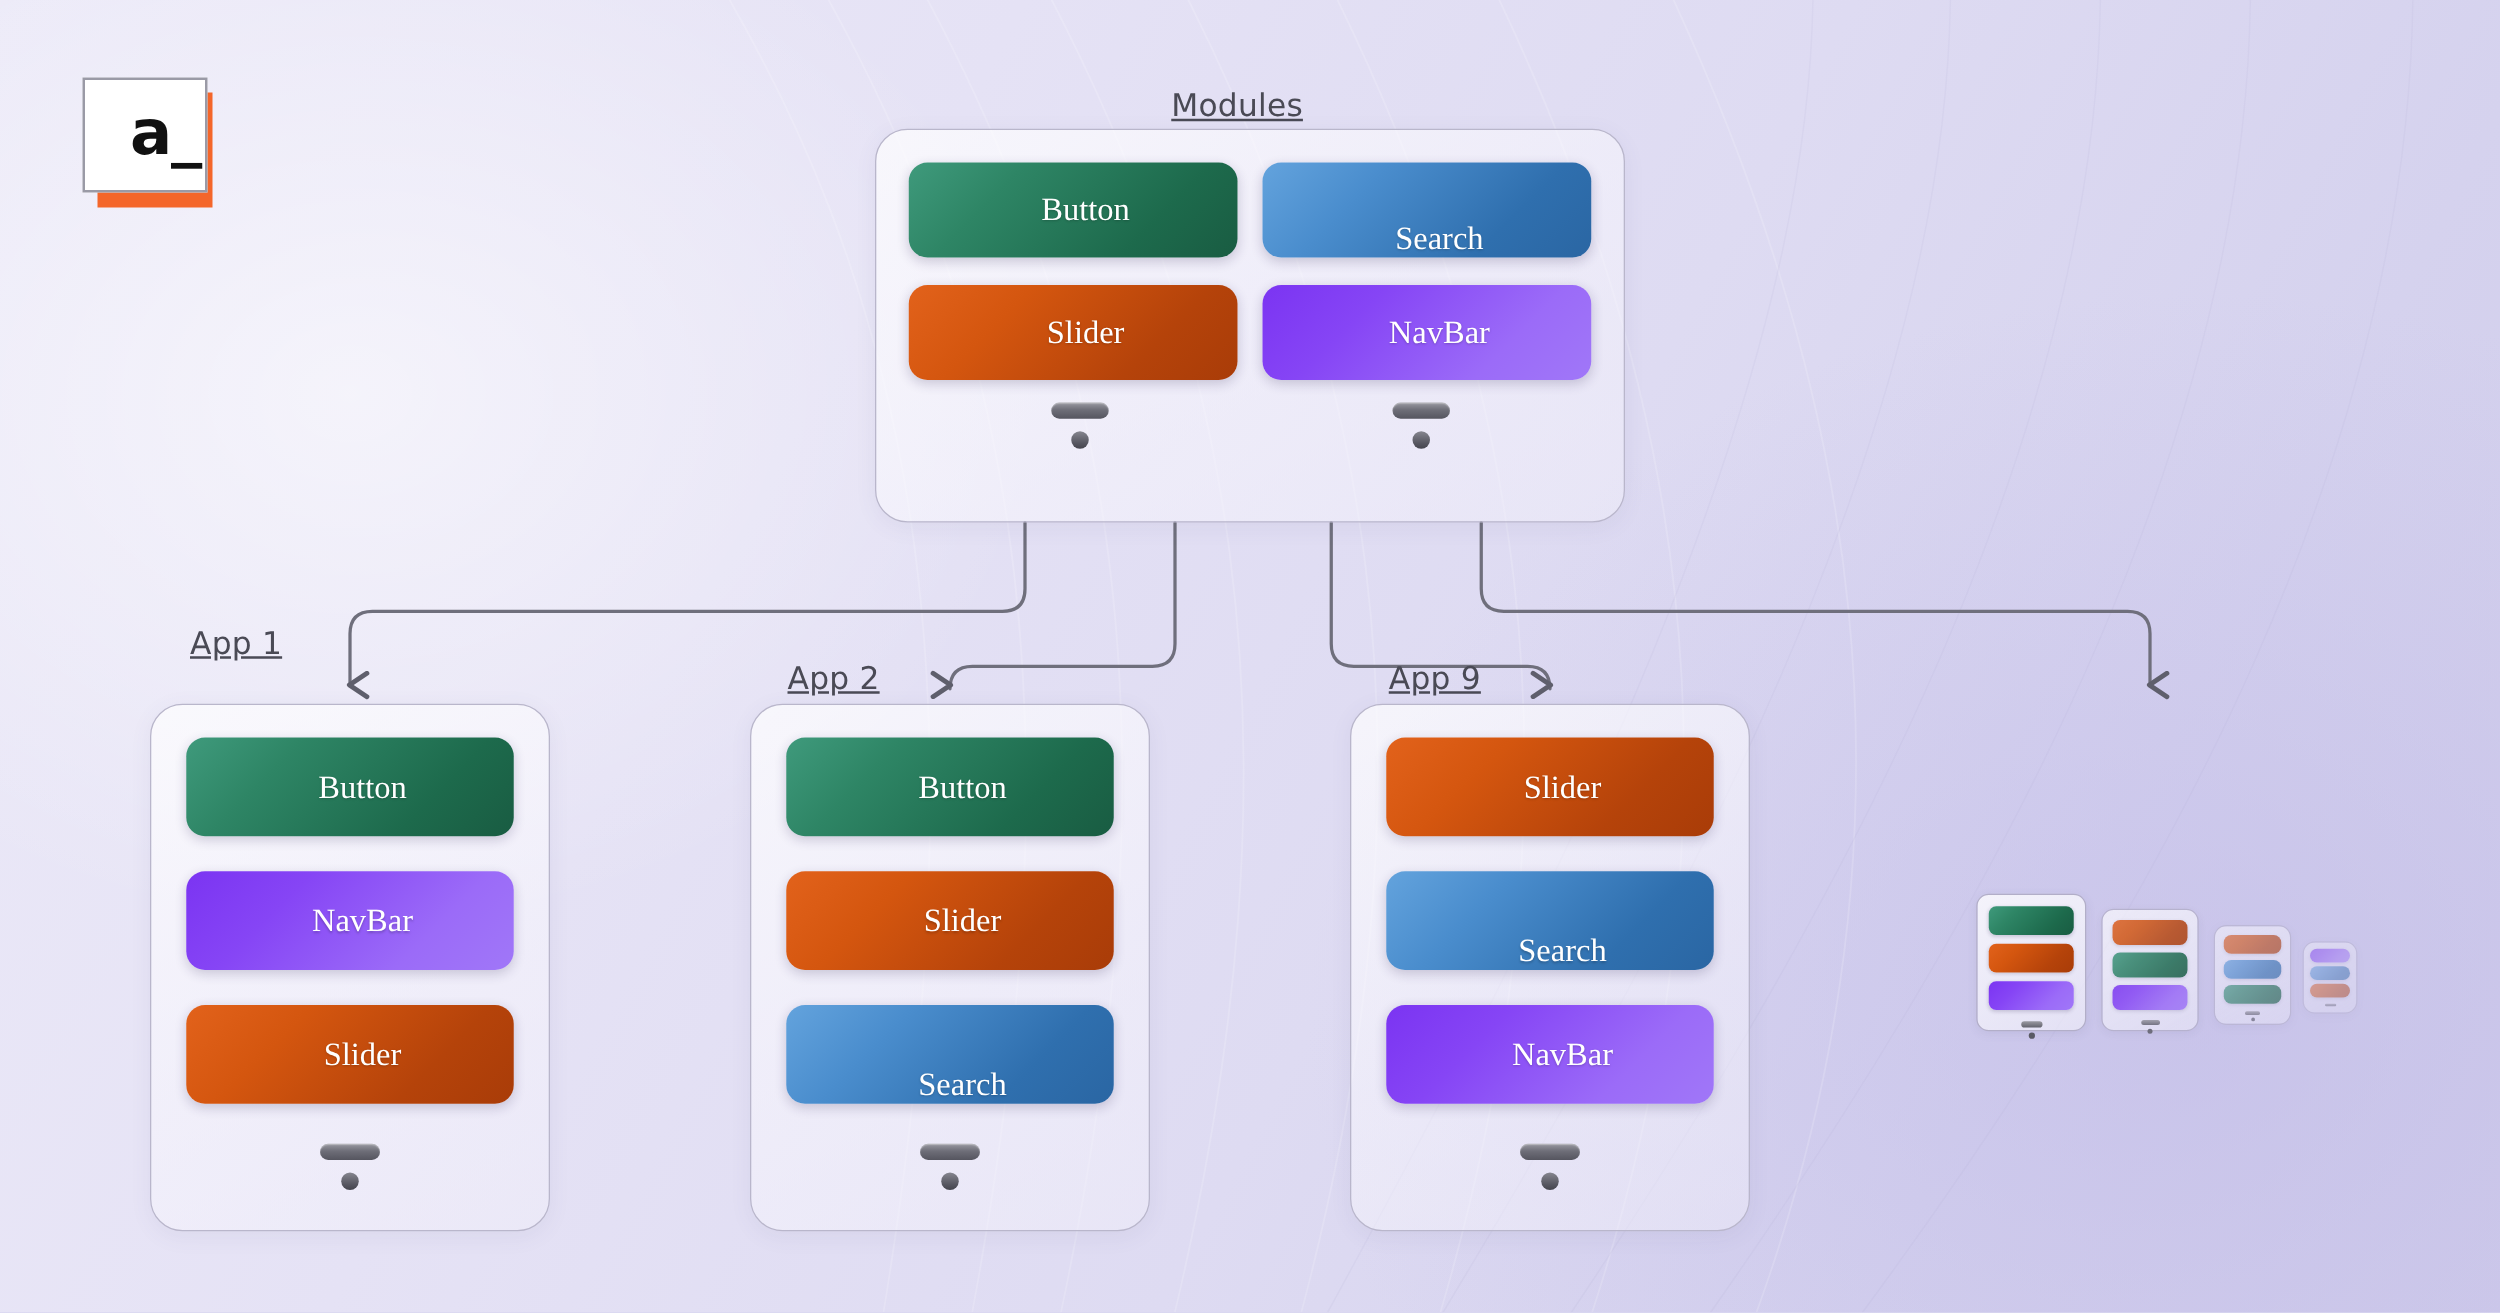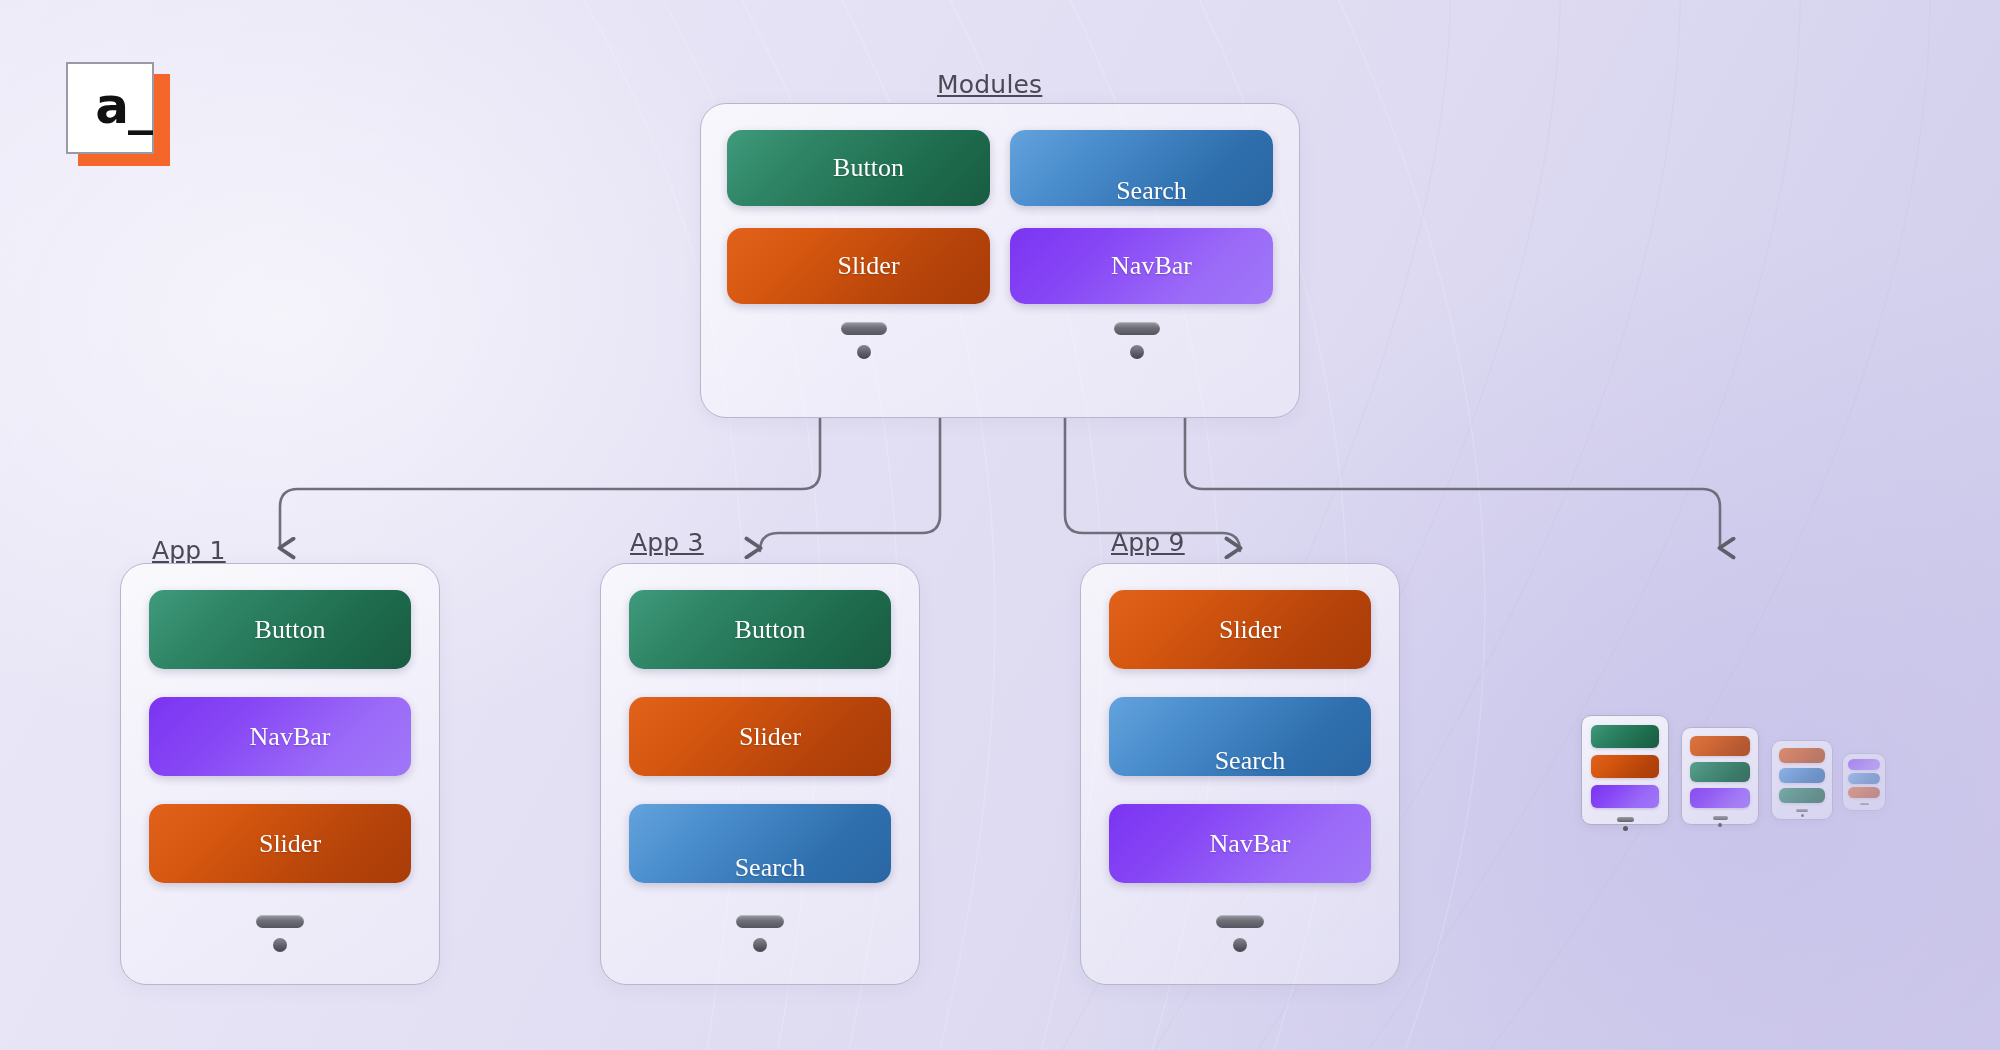--- a/index.html
+++ b/index.html
@@ -42,28 +42,28 @@
     left: 12px;
     top: 12px;
     width: 92px;
     height: 92px;
     background: #f4662a;
   }
   .logo-face {
     position: absolute;
     left: 0;
     top: 0;
-    width: 88px;
+    width: 100px;
     height: 92px;
     background: #ffffff;
     border: 2px solid #9a9aa6;
     box-sizing: border-box;
     display: flex;
     align-items: center;
-    justify-content: flex-end;
+    justify-content: flex-start;
     padding-left: 36px;
   }
   .logo-text {
     font-family: "DejaVu Sans", "Liberation Sans", sans-serif;
     font-weight: bold;
     font-size: 50px;
     color: #111111;
     line-height: 1;
     letter-spacing: -1px;
     transform: translateY(-2px);
@@ -239,38 +239,38 @@
           <div class="camera" style="width:14px; height:14px; margin-top:10px;"></div>
         </div>
         <div style="flex:1; display:flex; flex-direction:column; align-items:center;">
           <div class="speaker" style="width:46px; height:13px;"></div>
           <div class="camera" style="width:14px; height:14px; margin-top:10px;"></div>
         </div>
       </div>
     </div>
   </div>
 
-  <div class="panel-label" style="left:152px; top:500px;margin-top:36px;">App 1</div>
+  <div class="panel-label" style="left:152px; top:500px;">App 1</div>
   <div class="device" style="left:120px; top:563px; width:320px; height:422px;">
     <div class="device-inner" style="padding:26px 28px 0 28px;">
       <div class="block c-green" style="width:100%; height:79px;">
         <span>Button</span>
       </div>
       <div class="block c-purple" style="width:100%; height:79px; margin-top:28px;">
         <span>NavBar</span>
       </div>
       <div class="block c-orange" style="width:100%; height:79px; margin-top:28px;">
         <span>Slider</span>
       </div>
       <div class="speaker" style="width:48px; height:13px; margin-top:32px;"></div>
       <div class="camera" style="width:14px; height:14px; margin-top:10px;"></div>
     </div>
   </div>
 
-  <div class="panel-label" style="left:630px; top:528px;">App 3</div>
+  <div class="panel-label" style="left:630px; top:528px;">App 2</div>
   <div class="device" style="left:600px; top:563px; width:320px; height:422px;">
     <div class="device-inner" style="padding:26px 28px 0 28px;">
       <div class="block c-green" style="width:100%; height:79px;">
         <span>Button</span>
       </div>
       <div class="block c-orange" style="width:100%; height:79px; margin-top:28px;">
         <span>Slider</span>
       </div>
       <div class="block c-blue" style="width:100%; height:79px; margin-top:28px;">
         <span>Search</span>

